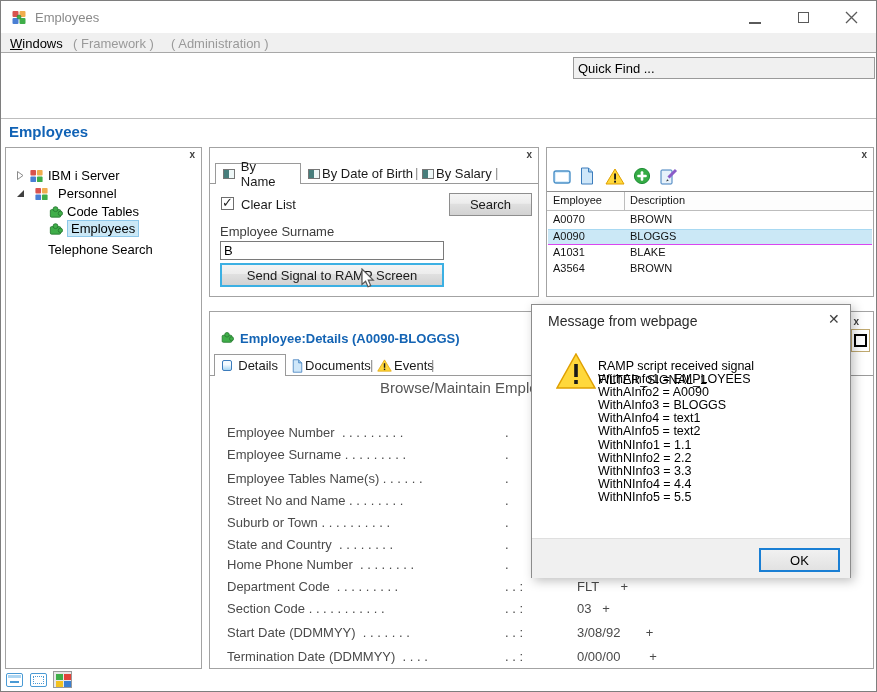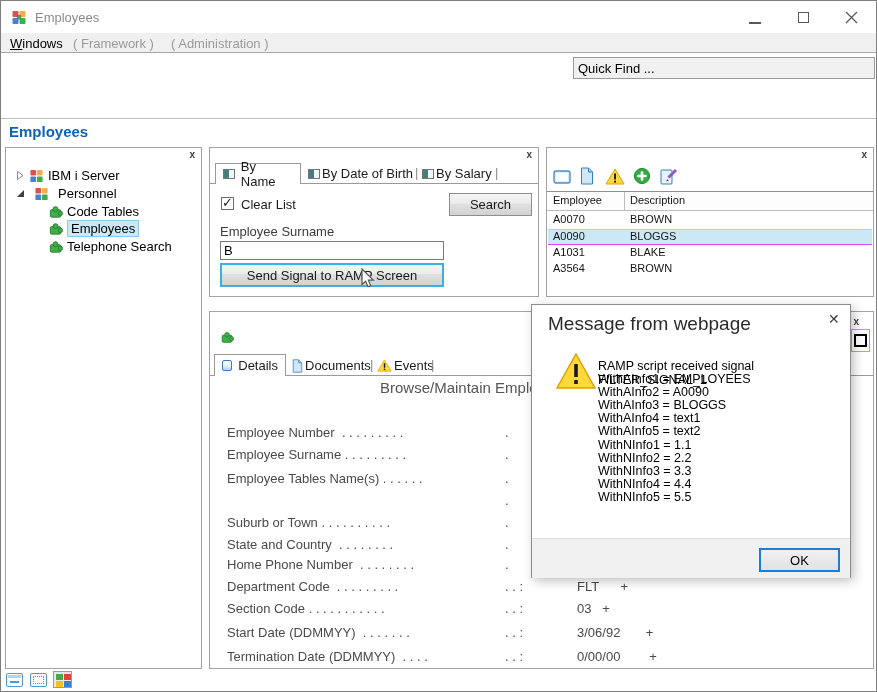--- a/index.html
+++ b/index.html
@@ -98,21 +98,21 @@
 
     <div class="treerow" style="left:42px;top:72px;">
       <svg width="15" height="15" viewBox="0 0 16 16">
         <rect x="2.5" y="6" width="11" height="8" rx="1.2" fill="#3fae49" stroke="#2a7d33"></rect>
         <circle cx="8" cy="5.5" r="2.6" fill="#3fae49" stroke="#2a7d33"></circle>
           <circle cx="13.2" cy="10" r="2.3" fill="#3fae49" stroke="#2a7d33"></circle>
       </svg>
       <span style="background:#cbe8f6;border:1px solid #8ec8ea;padding:0 3px;">Employees</span>
     </div>
 
-    <div class="treerow" style="left:42px;top:90px;">
+    <div class="treerow" style="left:42px;top:90px;flex-direction:column;">
       <svg width="15" height="15" viewBox="0 0 16 16">
         <rect x="2.5" y="6" width="11" height="8" rx="1.2" fill="#3fae49" stroke="#2a7d33"></rect>
         <circle cx="8" cy="5.5" r="2.6" fill="#3fae49" stroke="#2a7d33"></circle>
           <circle cx="13.2" cy="10" r="2.3" fill="#3fae49" stroke="#2a7d33"></circle>
       </svg>
       <span>Telephone Search</span>
     </div>
   </div>
 
   <div class="panel" style="left:208px;top:146px;width:330px;height:150px;">
@@ -202,20 +202,21 @@
     <span class="abs" style="right:14px;top:4px;font-size:10px;font-weight:bold;color:#404040;">x</span>
     <div class="abs" style="right:3px;top:17px;width:19px;height:23px;border:1px solid #bfa86f;background:#fff;box-sizing:border-box;display:flex;align-items:center;justify-content:center;">
       <div style="width:9px;height:9px;border:2px solid #000;"></div>
     </div>
 
     <svg class="abs" style="left:10px;top:18px;" width="14" height="14" viewBox="0 0 16 16">
       <rect x="2.5" y="6" width="11" height="8" rx="1.2" fill="#3fae49" stroke="#2a7d33"></rect>
       <circle cx="8" cy="5.5" r="2.6" fill="#3fae49" stroke="#2a7d33"></circle>
         <circle cx="13.2" cy="10" r="2.3" fill="#3fae49" stroke="#2a7d33"></circle>
     </svg>
+    <span class="abs" style="left:30px;top:19px;font-size:13px;font-weight:bold;color:#1464b4;">Employee:Details (A0090-BLOGGS)</span>
 
     <div class="tabline" style="left:0;top:63px;width:663px;"></div>
     <div class="tab-active" style="left:4px;top:42px;width:72px;height:22px;">
       <div style="width:14px;height:11px;border:1px solid #3c7cbc;border-radius:2px;background:linear-gradient(#f4fbff 40%,#a8d7f4);box-sizing:border-box;"></div>
       <span>Details</span>
     </div>
     <div class="tab-inactive" style="left:82px;top:46px;">
       <svg width="11" height="14" viewBox="0 0 14 18">
         <path d="M1.5,1 h7 L12.5,5 V17 H1.5 Z" fill="#cfe7f9" stroke="#3c7cbc"></path>
           <path d="M8.5,1 V5 H12.5" fill="#9fccec" stroke="#3c7cbc"></path>
@@ -234,39 +235,40 @@
     <span class="tabsep" style="left:221px;top:45px;">|</span>
 
     <div class="abs" style="left:170px;top:67px;font-size:15px;color:#555;">Browse/Maintain Employ</div>
 
     <div class="formrow" style="left:17px;top:113px;">Employee Number  . . . . . . . . .</div>
     <span class="mid" style="left:295px;top:113px;">.</span>
     <div class="formrow" style="left:17px;top:135px;">Employee Surname . . . . . . . . .</div>
     <span class="mid" style="left:295px;top:135px;">.</span>
     <div class="formrow" style="left:17px;top:159px;">Employee Tables Name(s) . . . . . .</div>
     <span class="mid" style="left:295px;top:159px;">.</span>
+    <div class="formrow" style="left:17px;top:181px;">Street No and Name . . . . . . . .</div>
     <span class="mid" style="left:295px;top:181px;">.</span>
     <div class="formrow" style="left:17px;top:203px;">Suburb or Town . . . . . . . . . .</div>
     <span class="mid" style="left:295px;top:203px;">.</span>
     <div class="formrow" style="left:17px;top:225px;">State and Country  . . . . . . . .</div>
     <span class="mid" style="left:295px;top:225px;">.</span>
     <div class="formrow" style="left:17px;top:245px;">Home Phone Number  . . . . . . . .</div>
     <span class="mid" style="left:295px;top:245px;">.</span>
 
     <div class="formrow" style="left:17px;top:267px;">Department Code  . . . . . . . . .</div>
     <span class="mid" style="left:295px;top:267px;">. . :</span>
     <span class="val" style="left:367px;top:267px;">FLT      +</span>
 
     <div class="formrow" style="left:17px;top:289px;">Section Code . . . . . . . . . . .</div>
     <span class="mid" style="left:295px;top:289px;">. . :</span>
     <span class="val" style="left:367px;top:289px;">03   +</span>
 
     <div class="formrow" style="left:17px;top:313px;">Start Date (DDMMYY)  . . . . . . .</div>
     <span class="mid" style="left:295px;top:313px;">. . :</span>
-    <span class="val" style="left:367px;top:313px;">3/06/92       +</span>
+    <span class="val" style="left:367px;top:313px;">3/08/92       +</span>
 
     <div class="formrow" style="left:17px;top:337px;">Termination Date (DDMMYY)  . . . .</div>
     <span class="mid" style="left:295px;top:337px;">. . :</span>
     <span class="val" style="left:367px;top:337px;">0/00/00        +</span>
   </div>
 
   <div class="abs" style="left:5px;top:672px;width:17px;height:14px;border:1px solid #4a9ad4;border-radius:2px;background:#fff;box-sizing:border-box;">
     <div style="position:absolute;left:1px;top:1px;right:1px;height:3px;background:#aed6f2;"></div>
     <div style="position:absolute;left:3px;top:7px;width:9px;height:2px;background:#4a9ad4;"></div>
   </div>
@@ -275,21 +277,21 @@
   </div>
   <div class="abs" style="left:52px;top:670px;width:19px;height:17px;border:1px solid #9a9a9a;background:#e8e8e8;box-sizing:border-box;">
     <div style="position:absolute;left:2px;top:2px;width:7px;height:6px;background:#3fae49;"></div>
     <div style="position:absolute;left:10px;top:2px;width:7px;height:6px;background:#e0433a;"></div>
     <div style="position:absolute;left:2px;top:9px;width:7px;height:6px;background:#f3c21e;"></div>
     <div style="position:absolute;left:10px;top:9px;width:7px;height:6px;background:#3a7fd0;"></div>
   </div>
 
   <div class="abs" style="left:530px;top:303px;width:320px;height:274px;background:#fff;border:1px solid #8c8c8c;
        box-shadow:3px 3px 10px rgba(0,0,0,0.25);z-index:50;box-sizing:border-box;">
-    <span class="abs" style="left:16px;top:8px;font-size:19px;color:#2b2b2b;">Message from webpage</span>
+    <span class="abs" style="left:16px;top:8px;font-size:14px;color:#2b2b2b;">Message from webpage</span>
     <span class="abs" style="left:296px;top:6px;font-size:14px;color:#404040;">✕</span>
 
     <svg class="abs" style="left:24px;top:48px;" width="40" height="36" viewBox="0 0 40 36">
       <polygon points="20,1 39,35 1,35" fill="#ffd83c" stroke="#e0a000" stroke-width="1.5"></polygon>
       <rect x="18.2" y="11" width="3.6" height="13" fill="#1a1a1a"></rect>
         <rect x="18.2" y="27" width="3.6" height="4" fill="#1a1a1a"></rect>
     </svg>
 
     <div class="abs" style="left:66px;top:54px;">
       <div class="dlgline">RAMP script received signal FILTER_SIGNAL_1</div>

